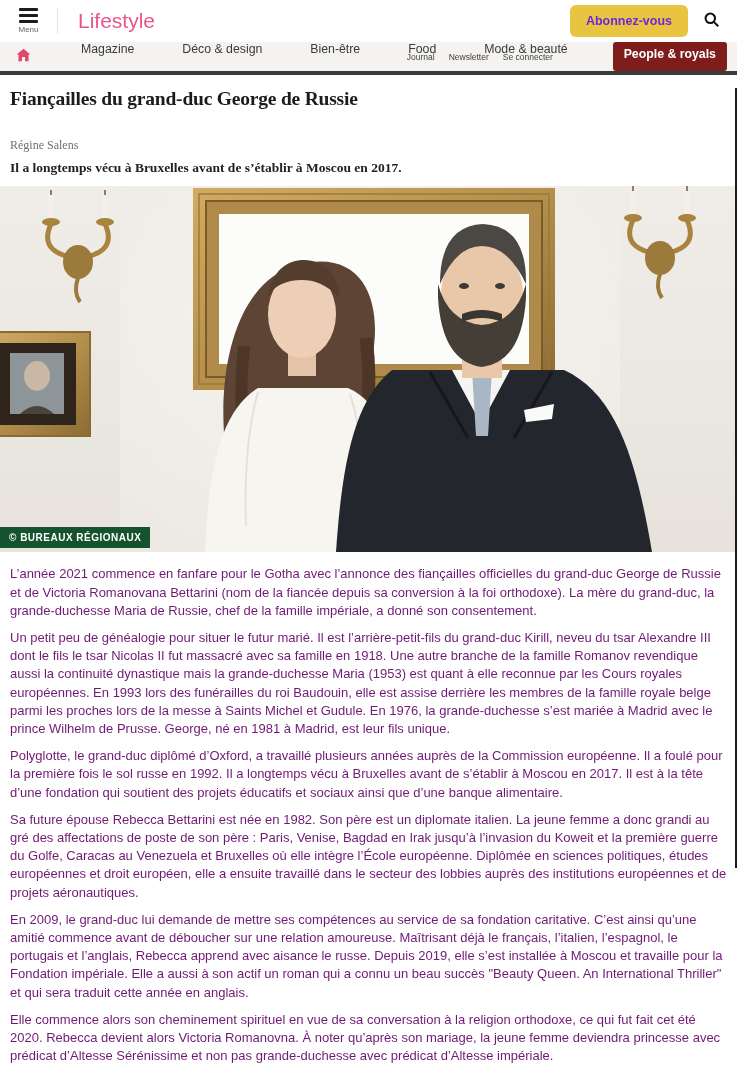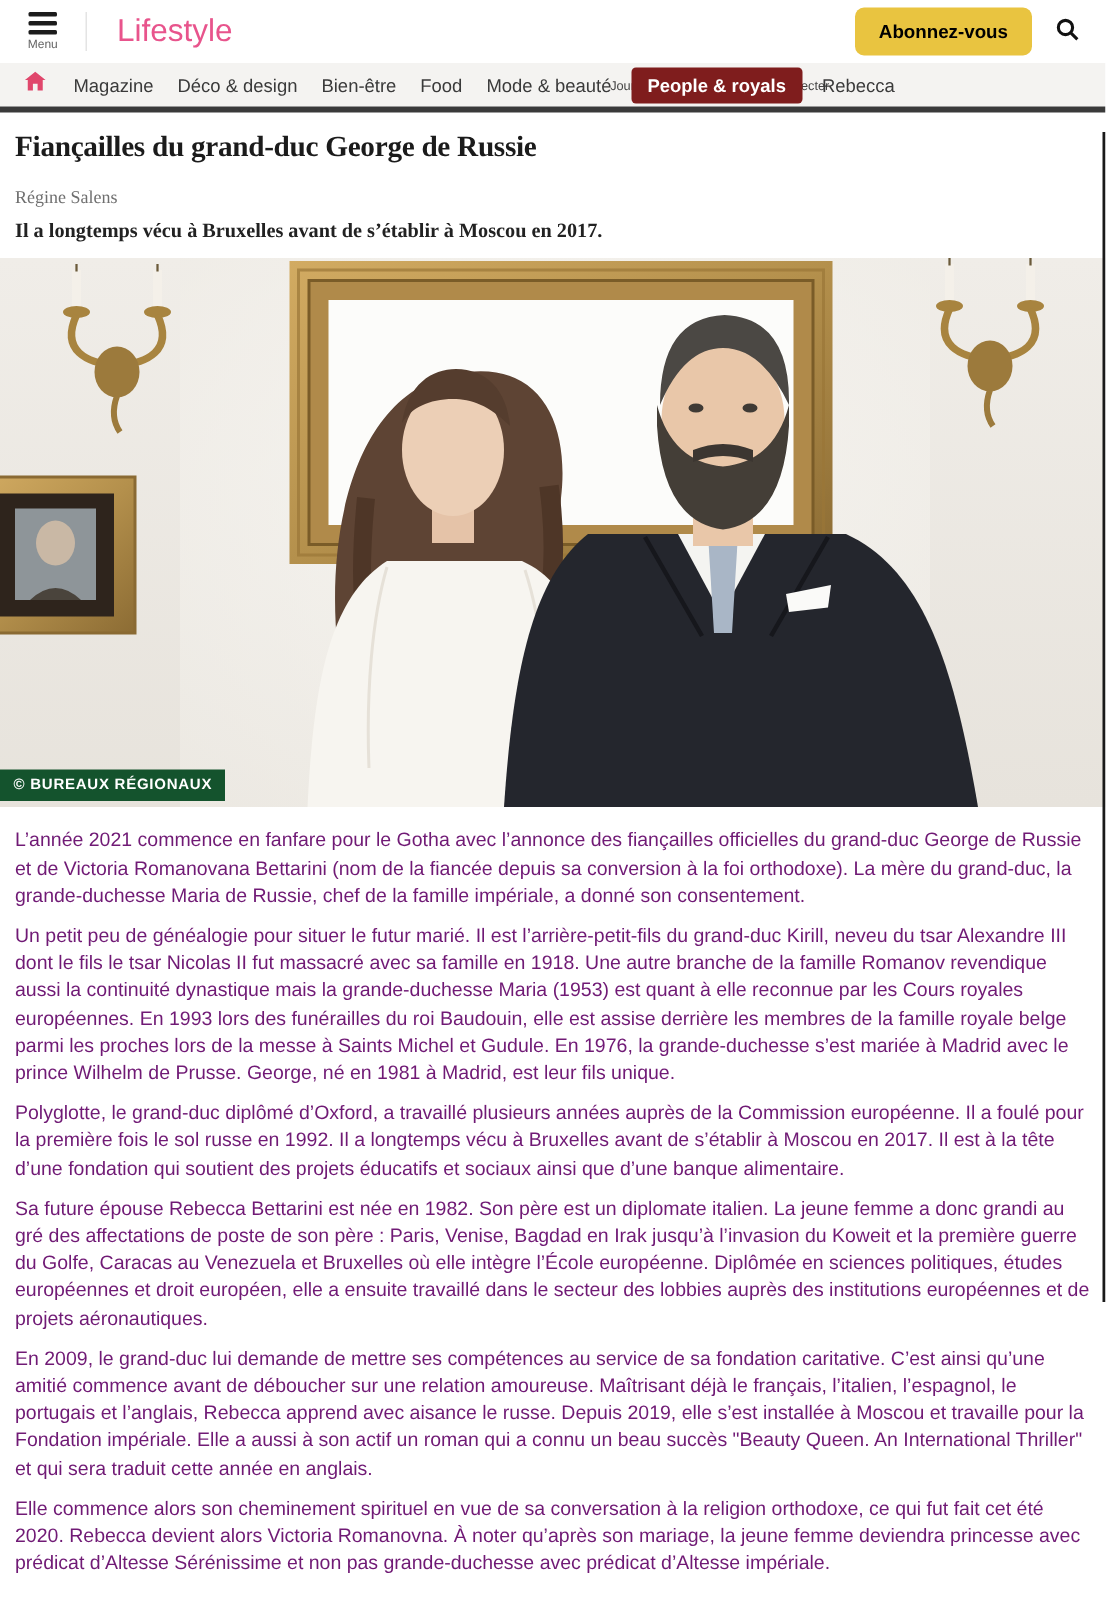--- a/index.html
+++ b/index.html
@@ -17,34 +17,34 @@
   .menu-label{font-size:8px;color:#666;margin-top:2px;}
   .brand{display:flex;align-items:center;padding:0 18px 0 19px;font-family:"Liberation Serif", serif;
     font-weight:bold;font-size:28px;color:#8e2045;letter-spacing:0.5px;}
   .vdiv{width:1px;background:#e4e4e4;}
   .section-link{display:flex;align-items:center;padding-left:19px;font-weight:normal;font-size:21px;color:#e8548c;}
   .header-right{margin-left:auto;display:flex;align-items:center;padding-right:14px;}
   .action{display:flex;flex-direction:column;align-items:center;justify-content:center;margin:0 7px;color:#3a3a3a;cursor:pointer;gap:48px;}
   .action svg{width:17px;height:17px;stroke:#3a3a3a;fill:none;stroke-width:1.4;}
   .action-label{font-size:8.5px;color:#444;margin-top:2px;}
   .subscribe-btn{background:#e9c440;border:none;border-radius:6px;padding:9px 16px;margin:0 12px 0 10px;
-    font-family:"Liberation Sans", sans-serif;font-size:12.5px;font-weight:bold;color:#000000;cursor:pointer;}
+    font-family:"Liberation Sans", sans-serif;font-size:12.5px;font-weight:bold;color:#6d28d9;cursor:pointer;}
   .search-btn{background:none;border:none;padding:2px;cursor:pointer;display:flex;align-items:center;}
   .search-btn svg{width:19px;height:19px;stroke:#111;fill:none;stroke-width:2.6;}
   
-  .section-nav{height:29px;background:#f4f3f1;display:flex;align-items:center;padding:0 12px;}
+  .section-nav{height:29px;background:#f4f3f1;display:flex;padding:0 12px;gap:32px;}
   .home{display:flex;align-items:center;margin:0 10px 0 4px;cursor:pointer;}
   .home svg{width:15px;height:14px;fill:#e0476c;}
   .nav-item{font-size:12.3px;color:#3a3a3a;text-decoration:none;padding:0 8px;cursor:pointer;white-space:nowrap;}
   .nav-item.active{background:#7f1d1d;color:#fff;font-weight:bold;border-radius:3px;padding:5px 11px;margin:0 5px;}
   .dark-bar{height:4px;background:#3a3a3a;}
   
   .article-head{padding:0 10px;font-family:Liberation Serif, serif;}
   .article-title{margin:13px 0 0;font-size:19.5px;line-height:1.15;color:#1b1b1b;font-weight:bold;letter-spacing:-0.2px;}
-  .article-author{margin-top:14px;font-size:12px;color:#6f6f6f;}
+  .article-author{margin-top:28px;font-size:12px;color:#6f6f6f;}
   .article-dateline{margin-top:10px;font-size:11.5px;color:#8a8a8a;}
   .article-lead{margin-top:7px;font-size:13.5px;font-weight:bold;color:#222;}
   
   .article-figure{position:relative;width:737px;height:366px;margin:10px 0 0;}
   .article-figure svg{display:block;}
   .credit{position:absolute;left:0;bottom:4px;background:#14532d;color:#fff;font-size:10px;font-weight:bold;
     letter-spacing:0.5px;padding:5px 9px;}
   
   .article-body{padding:0 10px;}
   .article-body p{margin:0 0 9px;font-size:13px;line-height:18.2px;color:#701a75;}

